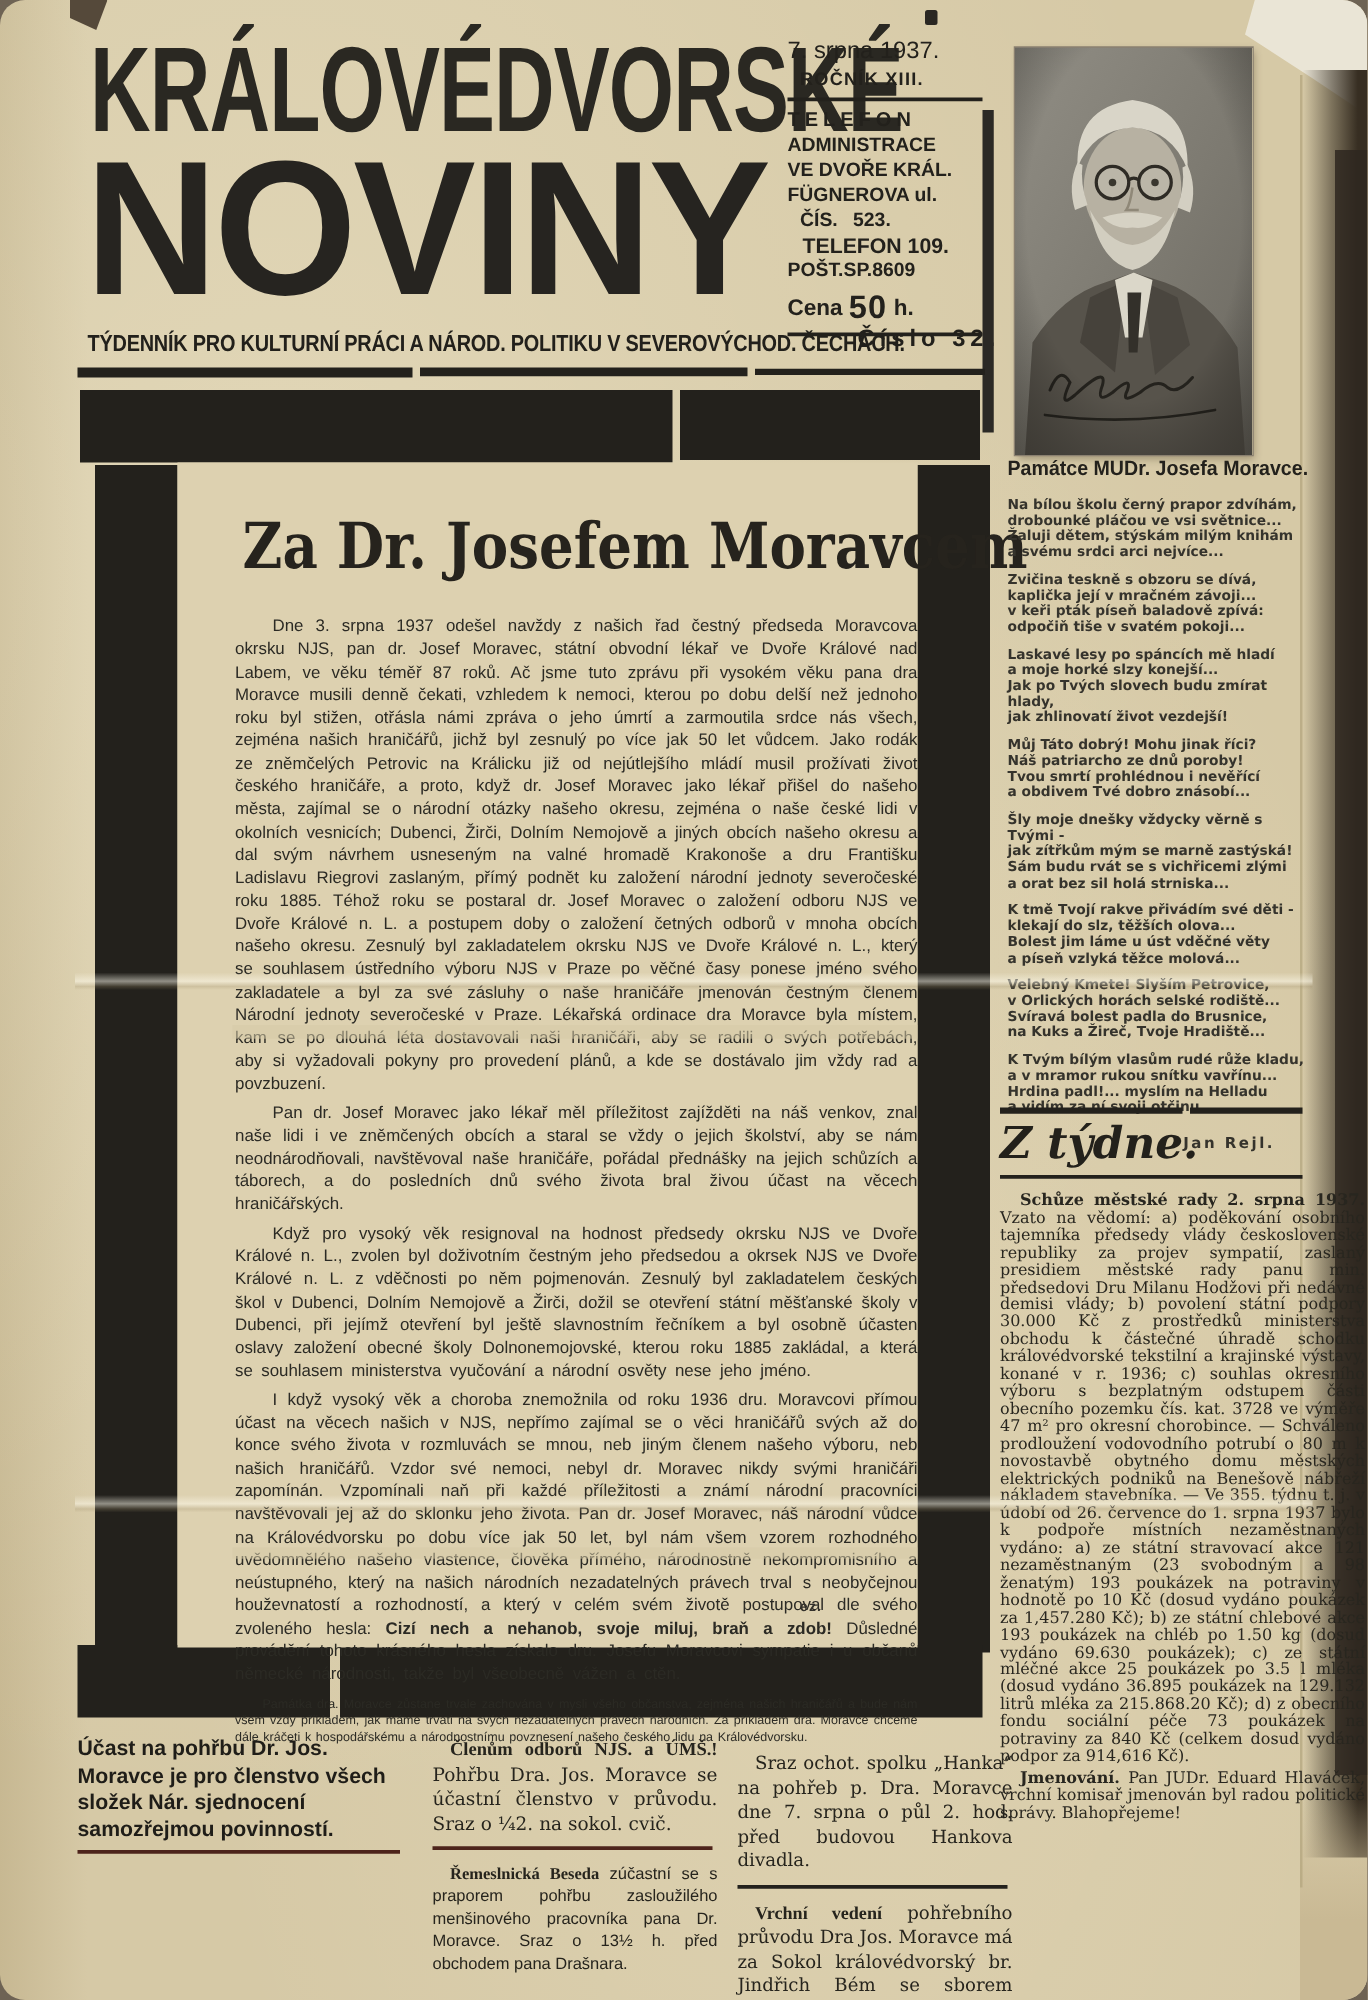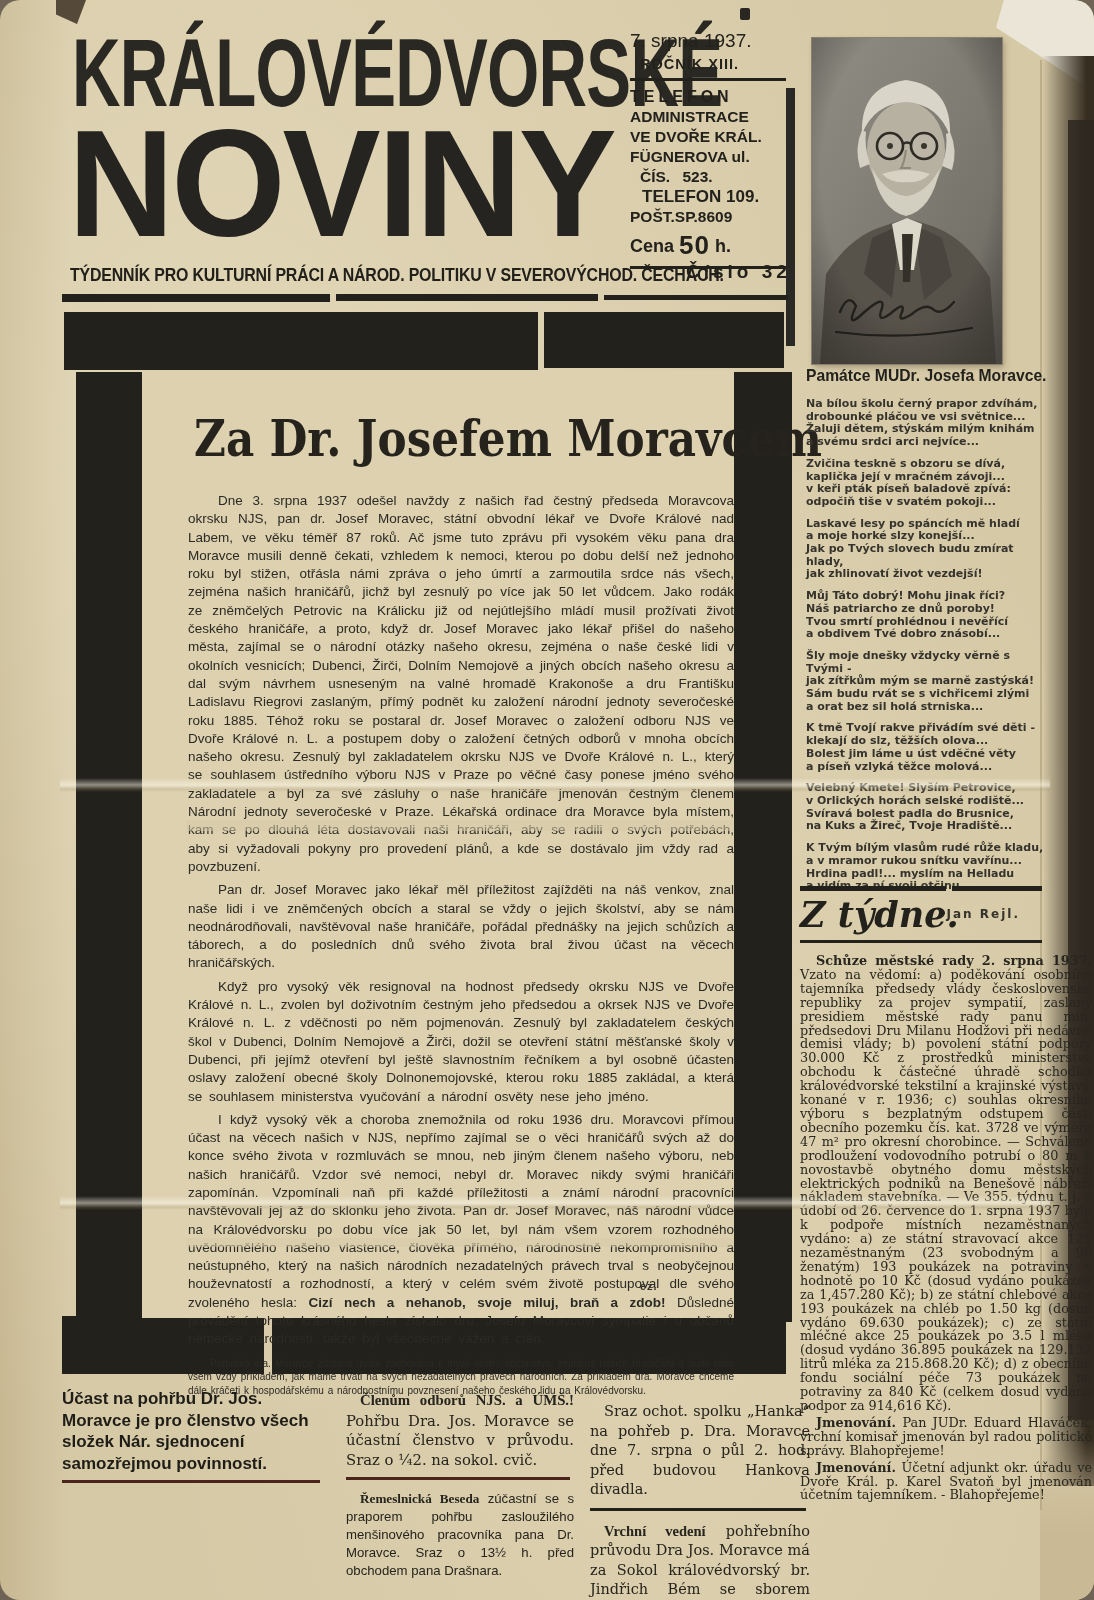--- a/index.html
+++ b/index.html
@@ -213,21 +213,20 @@
       <div class="poem-author">Jan Rejl.</div>
     </div>
 
   <div class="bar" style="left:800px;top:886px;width:146px;height:5px;"></div>
   <div class="bar" style="left:952px;top:886px;width:90px;height:5px;"></div>
   <div class="abs week-head">Z týdne.</div>
   <div class="bar" style="left:800px;top:940px;width:242px;height:3px;"></div>
   <div class="abs week-body" id="week-body">
       <p class="wpara"><span class="wlead">Schůze městské rady 2. srpna 1937. </span>Vzato na vědomí: a) poděkování osobního tajemníka předsedy vlády československé republiky za projev sympatií, zaslaný presidiem městské rady panu min. předsedovi Dru Milanu Hodžovi při nedávné demisi vlády; b) povolení státní podpory 30.000 Kč z prostředků ministerstva obchodu k částečné úhradě schodku královédvorské tekstilní a krajinské výstavy, konané v r. 1936; c) souhlas okresního výboru s bezplatným odstupem části obecního pozemku čís. kat. 3728 ve výměře 47 m² pro okresní chorobince. — Schváleno prodloužení vodovodního potrubí o 80 m k novostavbě obytného domu městských elektrických podniků na Benešově nábřeží nákladem stavebníka. — Ve 355. týdnu t. j. v údobí od 26. července do 1. srpna 1937 bylo k podpoře místních nezaměstnaných vydáno: a) ze státní stravovací akce 121 nezaměstnaným (23 svobodným a 98 ženatým) 193 poukázek na potraviny v hodnotě po 10 Kč (dosud vydáno poukázek za 1,457.280 Kč); b) ze státní chlebové akce 193 poukázek na chléb po 1.50 kg (dosud vydáno 69.630 poukázek); c) ze státní mléčné akce 25 poukázek po 3.5 l mléka (dosud vydáno 36.895 poukázek na 129.132 litrů mléka za 215.868.20 Kč); d) z obecního fondu sociální péče 73 poukázek na potraviny za 840 Kč (celkem dosud vydáno podpor za 914,616 Kč).</p>
       <p class="wpara"><span class="wlead">Jmenování. </span>Pan JUDr. Eduard Hlaváček, vrchní komisař jmenován byl radou politické správy. Blahopřejeme!</p>
-      <p class="wpara"><span class="wlead">Jmenování. </span>Účetní adjunkt okr. úřadu ve Dvoře Král. p. Karel Svatoň byl jmenován účetním tajemníkem. - Blahopřejeme!</p>
     </div>
 
   <div class="fcol f1">
     <div class="fhead">Účast na pohřbu Dr. Jos. Moravce je pro členstvo všech složek Nár. sjednocení samozřejmou povinností.</div>
     <div class="redrule" style="position:relative;width:258px;height:3px;margin-top:6px;"></div>
   </div>
 
   <div class="fcol f2">
     <p class="fa findent"><span class="flead">Členům odborů NJS. a ÚMŠ.!</span><span> Pohřbu Dra. Jos. Moravce se účastní členstvo v průvodu. Sraz o ¼2. na sokol. cvič.</span></p>
     <div class="redrule" style="position:relative;width:224px;height:3px;margin-top:8px;"></div>

